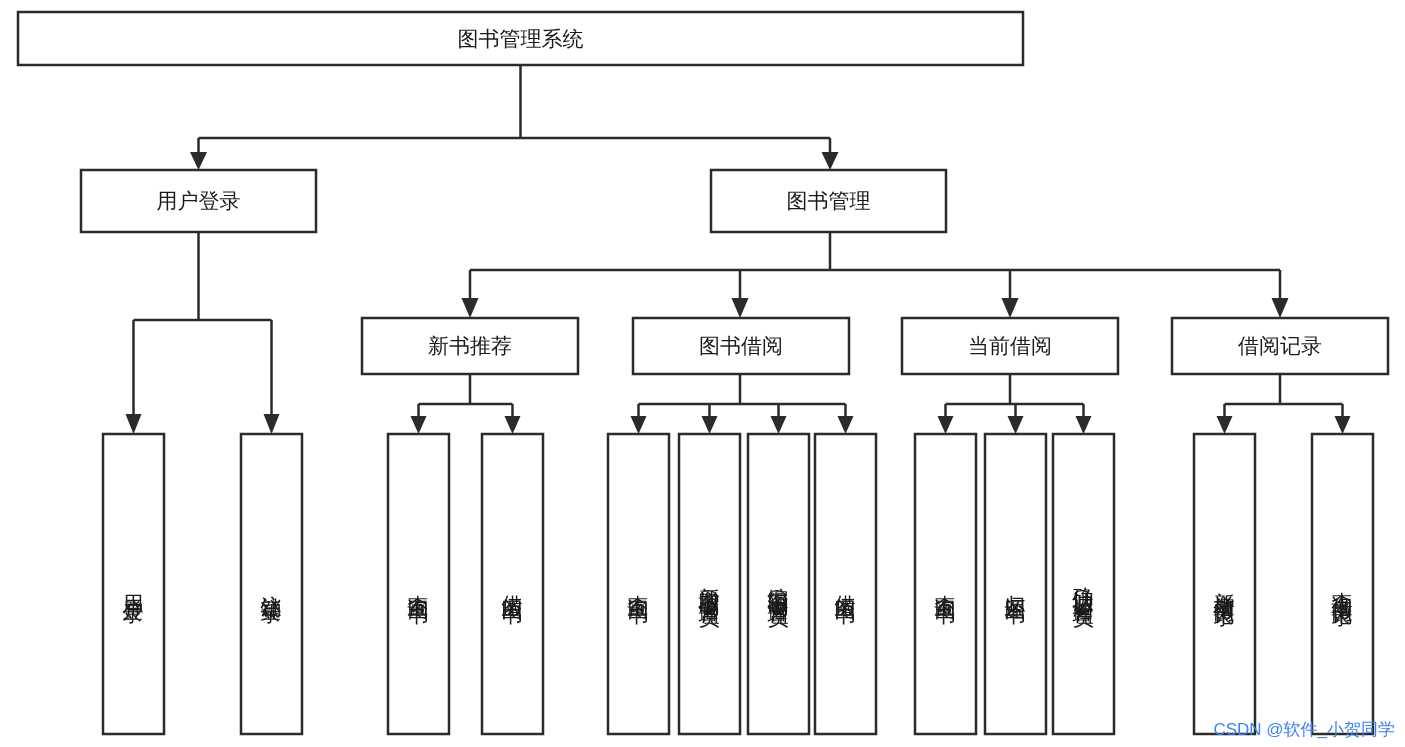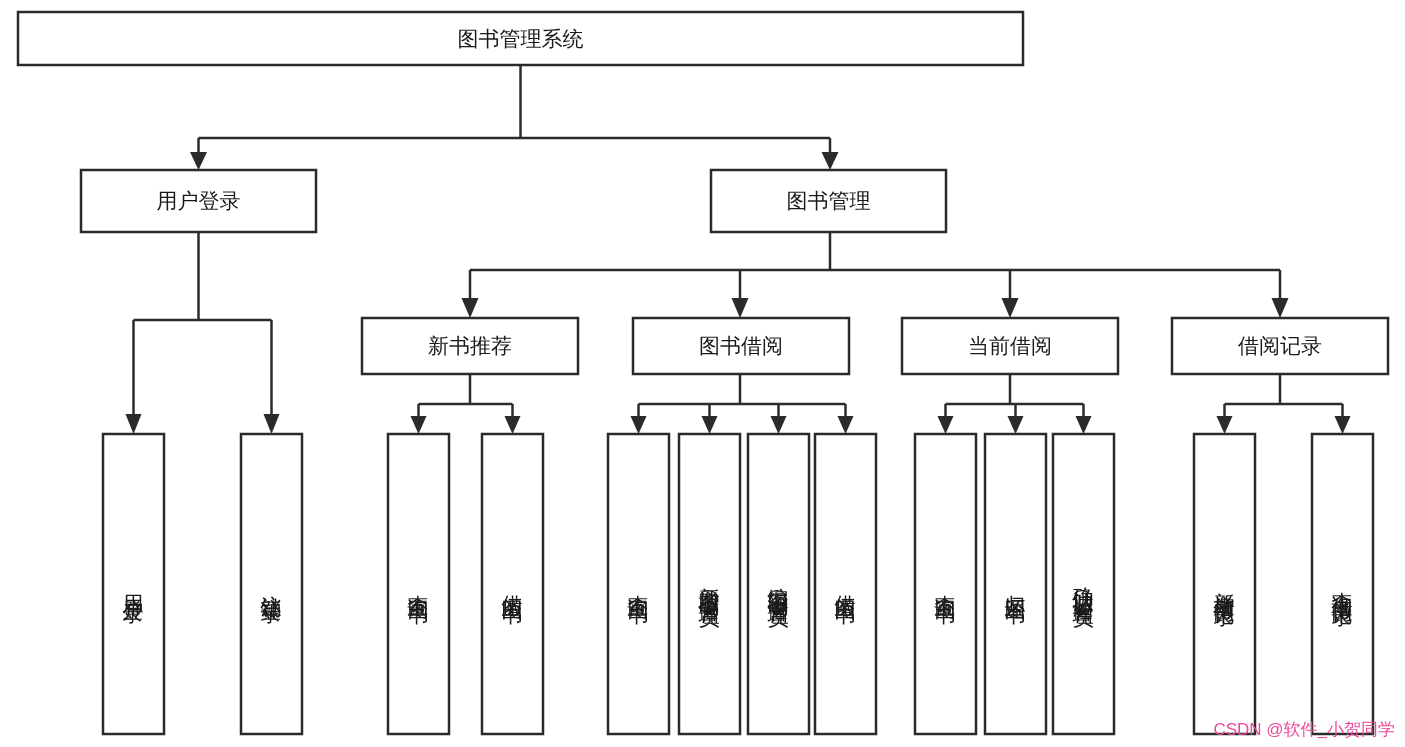--- a/index.html
+++ b/index.html
@@ -57,21 +57,21 @@
     letter-spacing: 3px;
     text-anchor: middle;
     dominant-baseline: central;
   }
   .watermark-text {
     position: absolute;
     right: 10px;
     bottom: 6px;
     font-family: "Liberation Sans", "DejaVu Sans", sans-serif;
     font-size: 17px;
-    color: #ec4899;
+    color: #3b82f6;
     white-space: nowrap;
     user-select: none;
   }
 </style>
 </head>
 <body>
 
 <div id="diagram-root">
 
   <svg id="diagram-svg" viewBox="0 0 1405 747">

